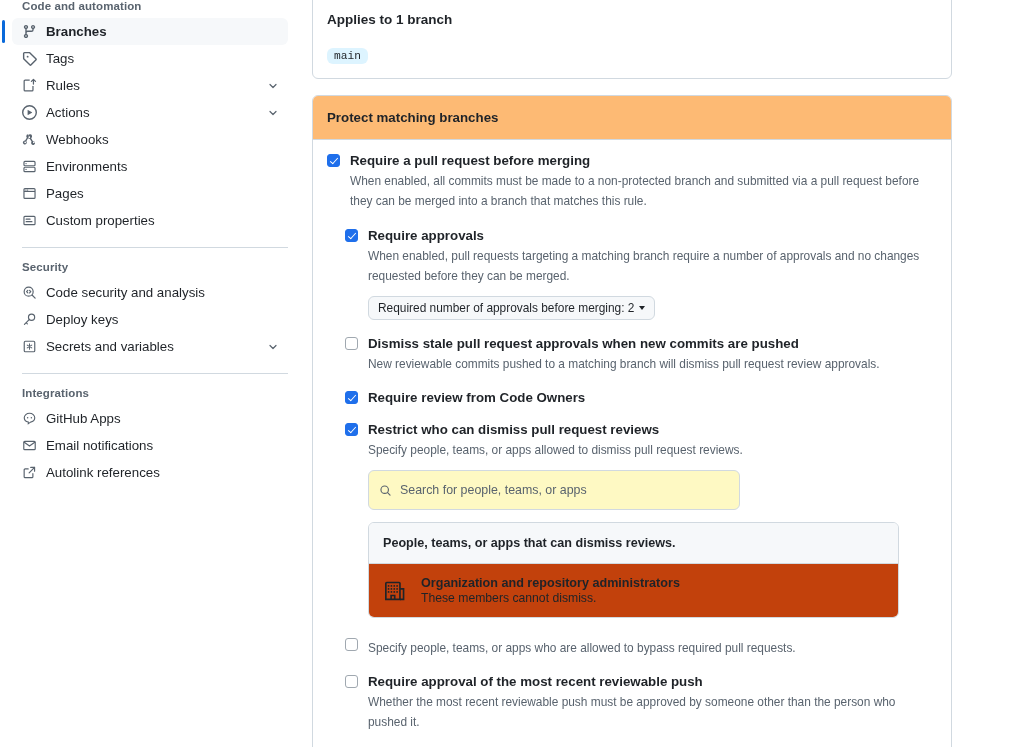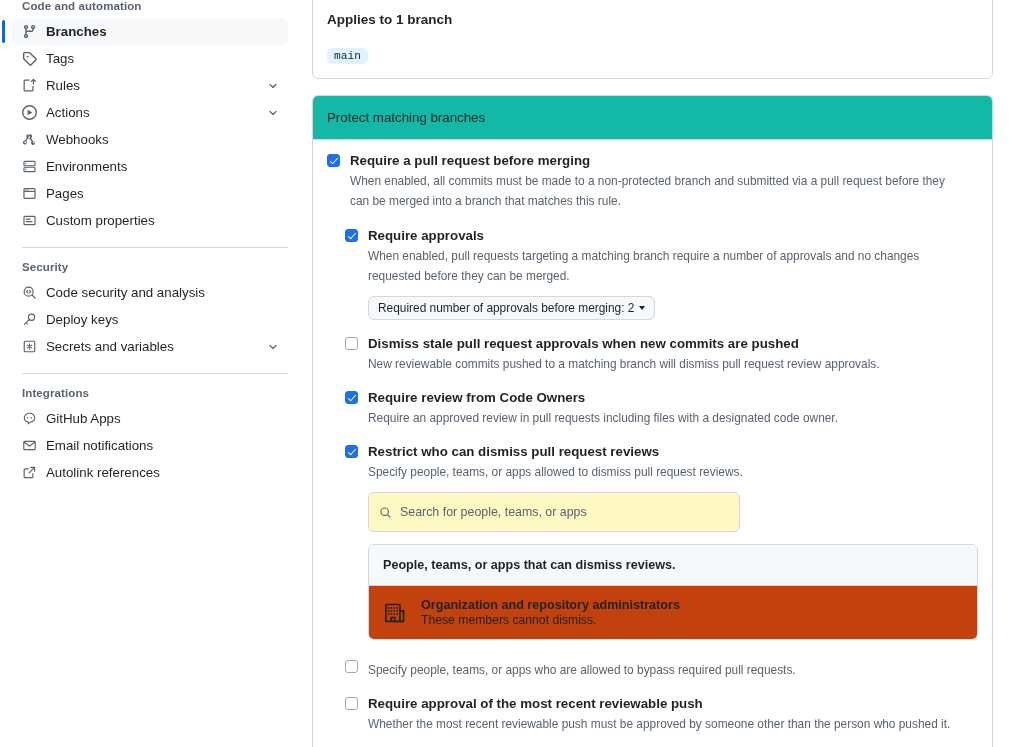--- a/index.html
+++ b/index.html
@@ -35,23 +35,23 @@
   .sep { height: 1px; background: #d1d9e0; margin: 13px 12px 13px 22px; }
 
   
   .main { flex: 1 1 auto; padding: 0 72px 0 12px; }
   .panel {
     border: 1px solid #d1d9e0; border-radius: 6px; background: #fff;
     margin-bottom: 16px;
   }
   .panel.flat-top { border-top: 1px solid #d1d9e0; border-radius: 0 0 6px 6px; margin-top: -1px; }
   .panel-head {
-    background: #14b8a6; border-bottom: 1px solid #d1d9e0;
+    background: #fdba74; border-bottom: 1px solid #d1d9e0;
     border-radius: 5px 5px 0 0; padding: 14px 14px;
-    font-size: 13.3px; font-weight: 400; color: #1f2328;
+    font-size: 13.3px; font-weight: 700; color: #1f2328;
   }
   .panel-body { padding: 12px 14px 14px 14px; }
   .panel-title { font-size: 13.5px; font-weight: 700; margin-bottom: 18px; }
   .branch-pill {
     display: inline-block; background: #ddf4ff; color: #1f2328;
     font-family: "Liberation Mono", monospace; font-size: 11.2px;
     padding: 2px 7px; border-radius: 6px;
   }
 
   
@@ -90,21 +90,21 @@
     border: 1px solid #d1d9e0; border-radius: 6px; background: #fef9c3;
     padding: 0 10px; cursor: text;
   }
   .search-box input {
     flex: 1; border: 0; outline: 0; background: transparent;
     font-family: "Liberation Sans", sans-serif; font-size: 12.4px; color: #1f2328;
   }
   .search-box input::placeholder { color: #59636e; }
 
   .list-box {
-    margin-top: 12px; width: 610px;
+    margin-top: 12px; width: 531px;
     border: 1px solid #d1d9e0; border-radius: 6px; overflow: hidden;
   }
   .list-box-head {
     background: #f6f8fa; border-bottom: 1px solid #d1d9e0;
     padding: 13px 14px; font-size: 12.6px; font-weight: 700; color: #1f2328;
   }
   .list-row { display: flex; align-items: center; gap: 12px; padding: 12px 14px; background: #c2410c; }
   .list-row .org-ico { flex: 0 0 26px; color: #1f2328; }
   .list-row .r-title { font-size: 12.6px; font-weight: 700; color: #1f2328; }
   .list-row .r-sub { font-size: 12.2px; color: #1f2328; margin-top: 1px; }
@@ -329,21 +329,20 @@
           <div class="opt-text">
             <div class="opt-label">Dismiss stale pull request approvals when new commits are pushed</div>
             <div class="opt-desc">New reviewable commits pushed to a matching branch will dismiss pull request review approvals.</div>
           </div>
         </div>
 
         <div class="opt opt-lvl1">
           <span class="cb on"></span>
           <div class="opt-text">
             <div class="opt-label">Require review from Code Owners</div>
-            <div class="opt-desc">Require an approved review in pull requests including files with a designated code owner.</div>
           </div>
         </div>
 
         <div class="opt opt-lvl1">
           <span class="cb on"></span>
           <div class="opt-text">
             <div class="opt-label">Restrict who can dismiss pull request reviews</div>
             <div class="opt-desc">Specify people, teams, or apps allowed to dismiss pull request reviews.</div>
 
             <div class="search-box">

